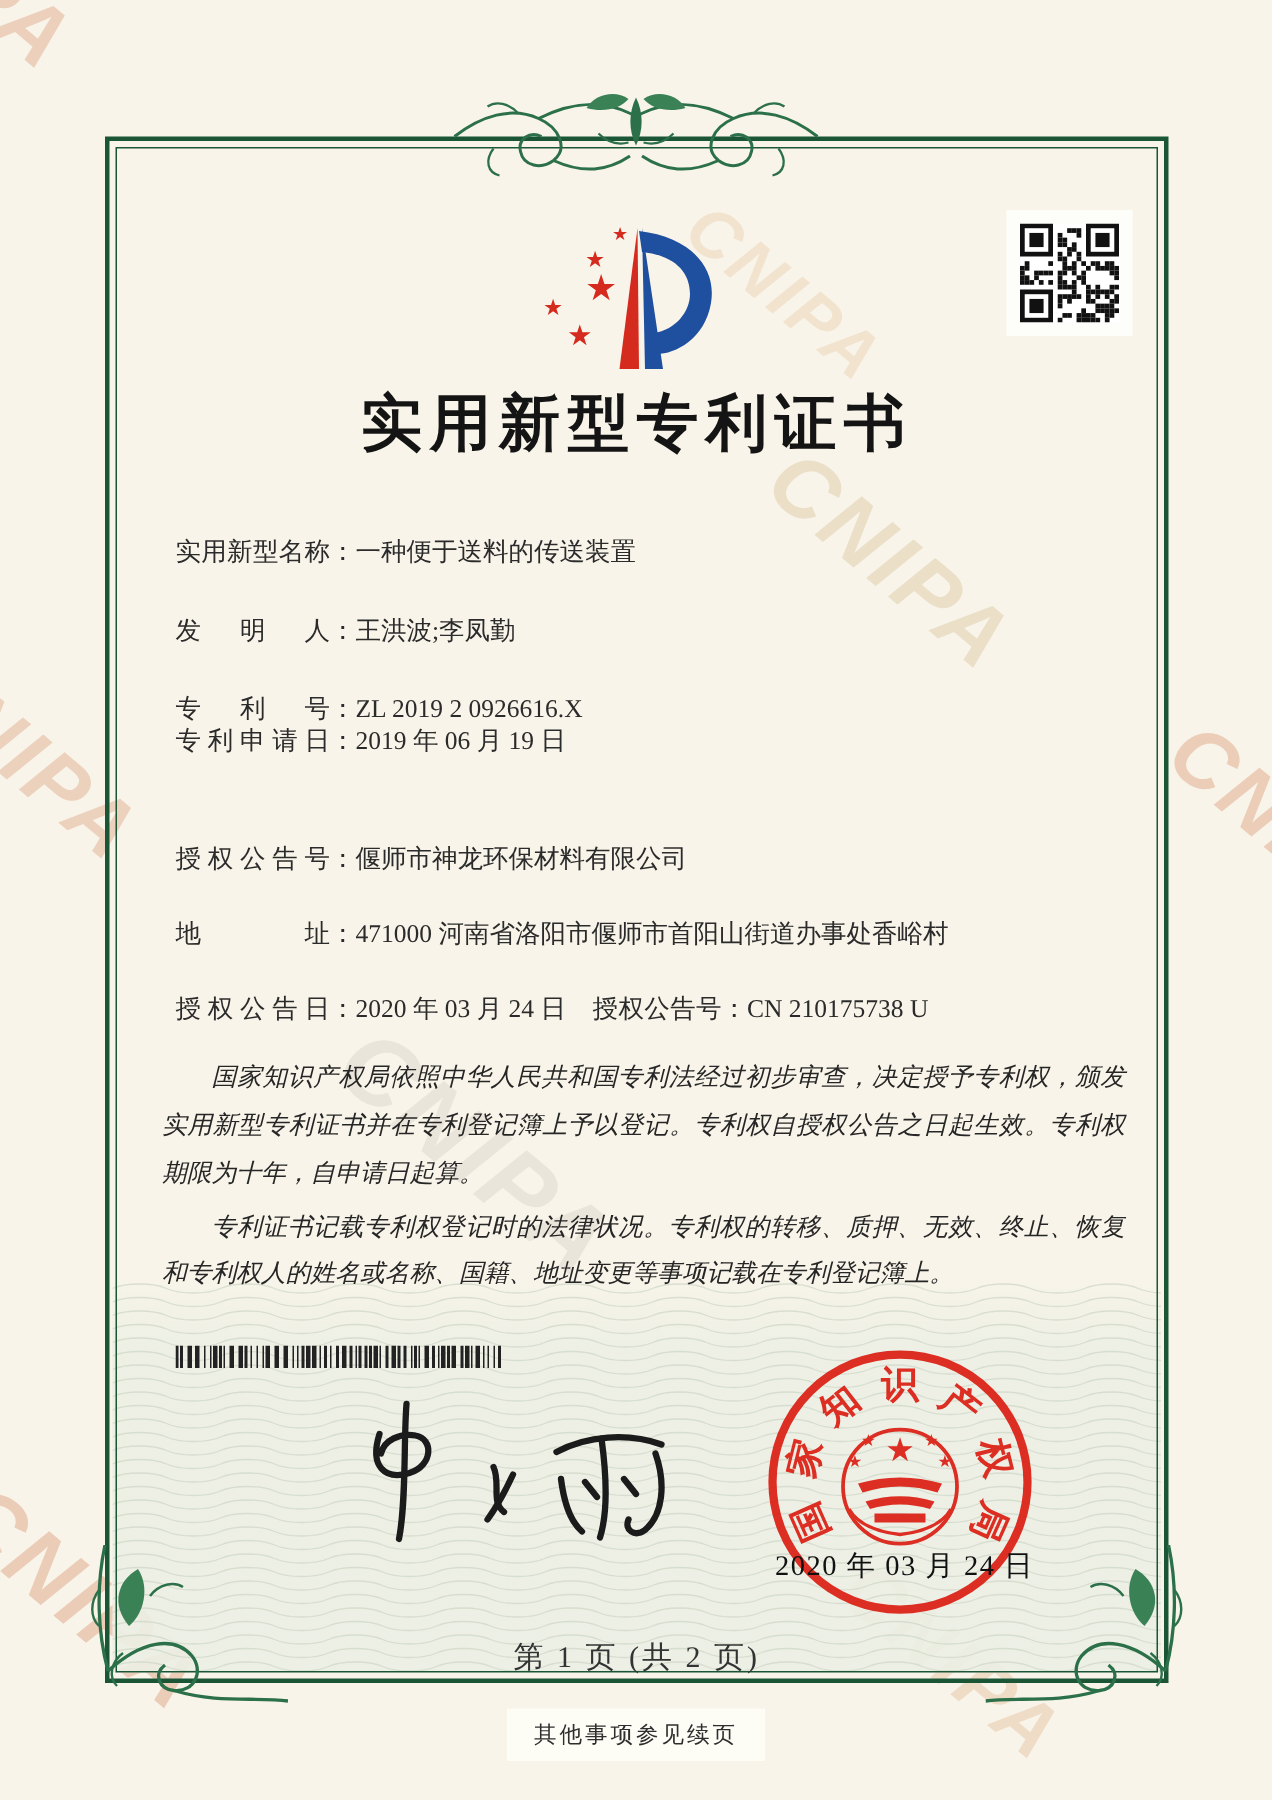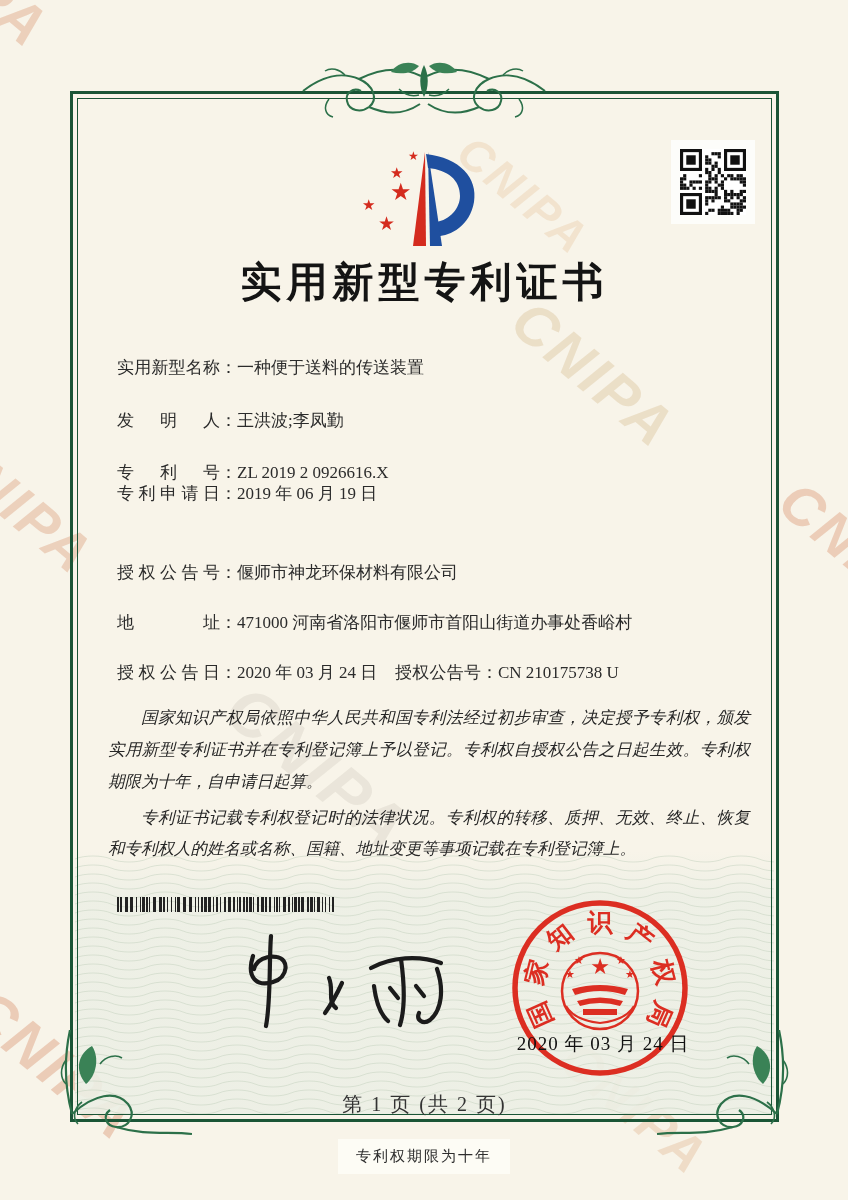--- a/index.html
+++ b/index.html
@@ -433,15 +433,15 @@
       <text x="94" y="37" text-anchor="middle" font-size="25" font-weight="bold" fill="#dc2418" transform="rotate(-76 94 94)">家</text>
       <text x="94" y="37" text-anchor="middle" font-size="25" font-weight="bold" fill="#dc2418" transform="rotate(-38 94 94)">知</text>
       <text x="94" y="37" text-anchor="middle" font-size="25" font-weight="bold" fill="#dc2418" transform="rotate(0 94 94)">识</text>
       <text x="94" y="37" text-anchor="middle" font-size="25" font-weight="bold" fill="#dc2418" transform="rotate(38 94 94)">产</text>
       <text x="94" y="37" text-anchor="middle" font-size="25" font-weight="bold" fill="#dc2418" transform="rotate(76 94 94)">权</text>
       <text x="94" y="37" text-anchor="middle" font-size="25" font-weight="bold" fill="#dc2418" transform="rotate(114 94 94)">局</text>
     </svg>
   <div class="seal-date">2020 年 03 月 24 日</div>
 
   <div class="page-num">第 1 页 (共 2 页)</div>
-  <div class="note">专利权期限为十年</div>
+  <div class="note">其他事项参见续页</div>
 
 </div>
 
 </body></html>

